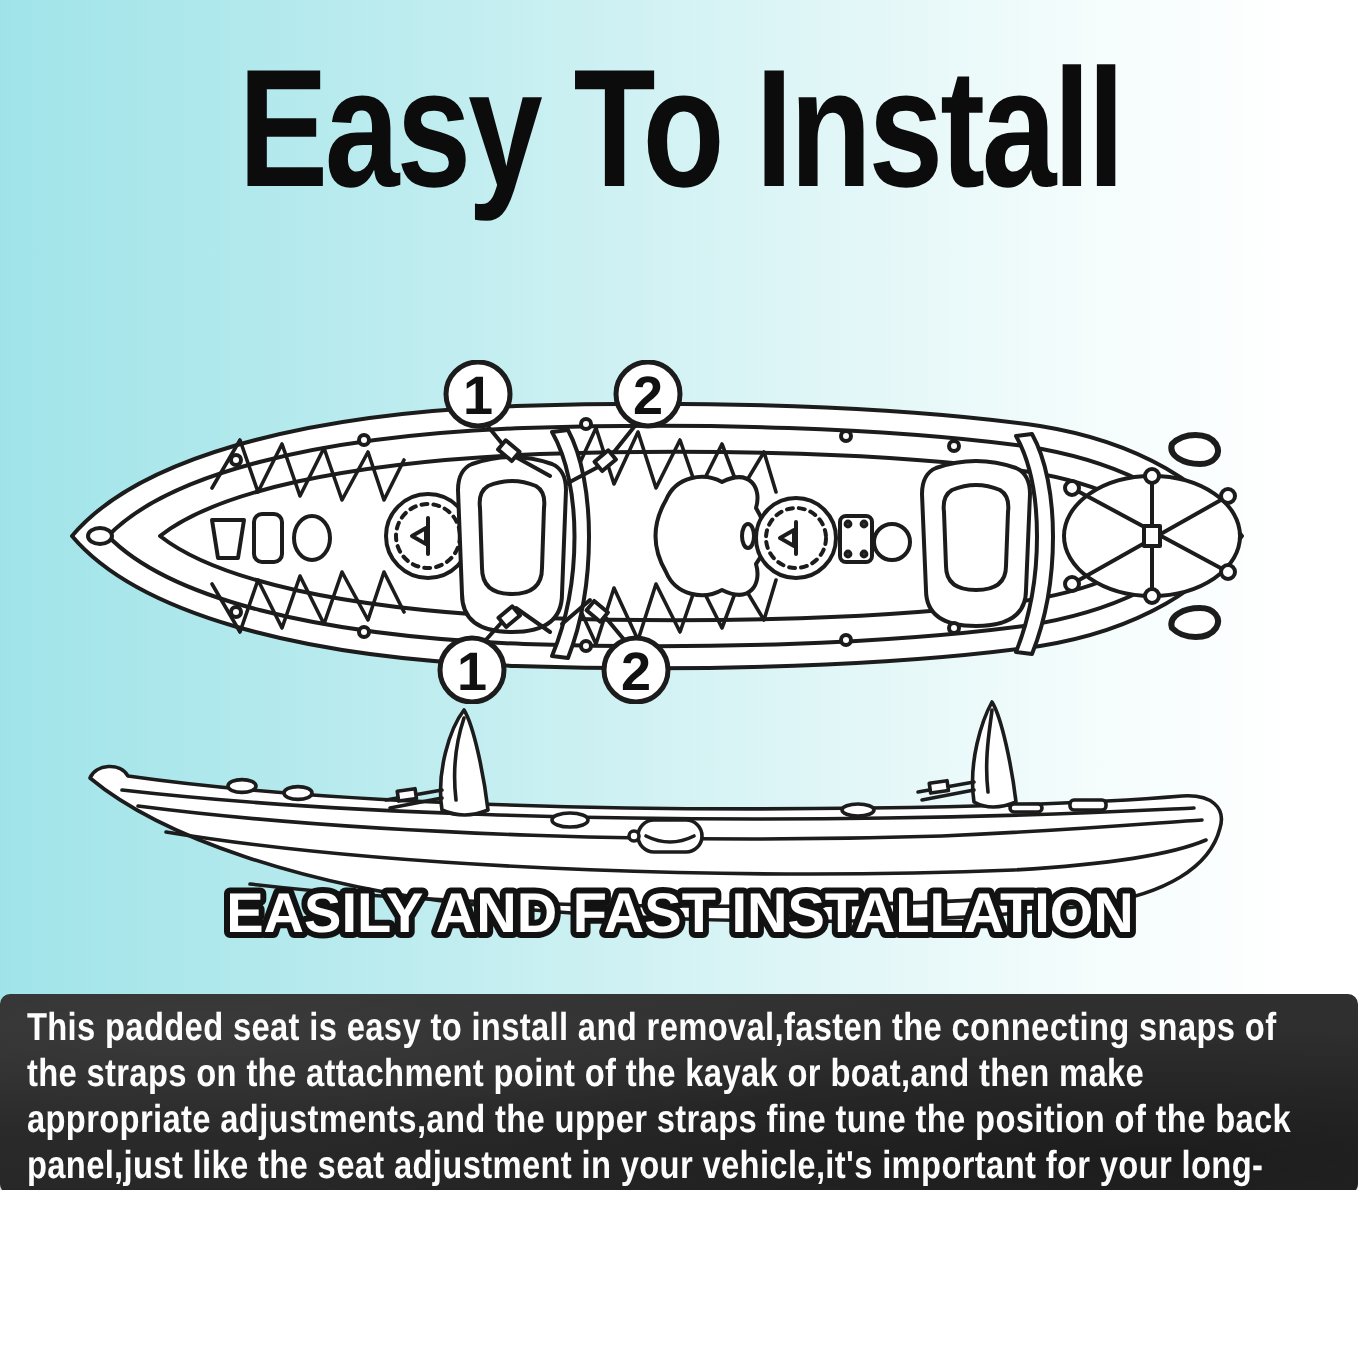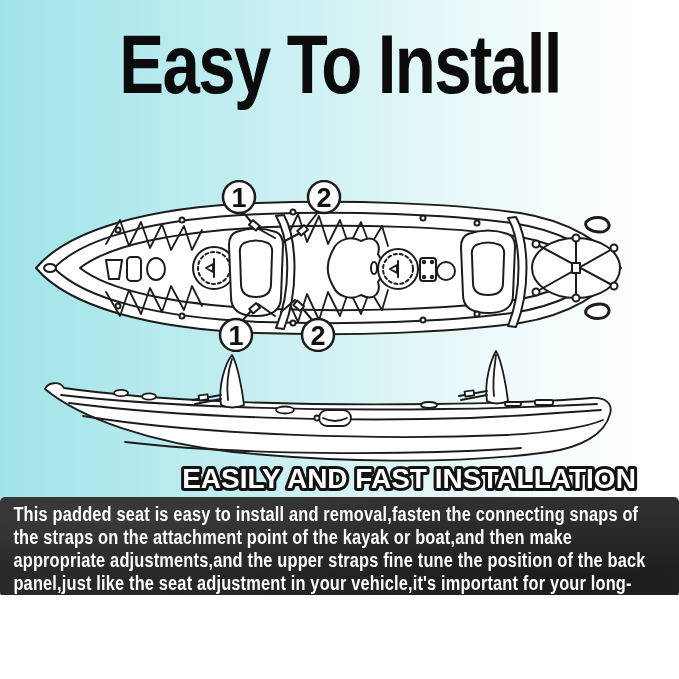--- a/index.html
+++ b/index.html
@@ -19,21 +19,21 @@
     font-size:84px;
     font-weight:700;
     letter-spacing:-2px;
     color:#0c0c0c;
     transform:scaleX(0.8);
     transform-origin:center;
     white-space:nowrap;
   }
   .topview{position:absolute;left:30px;top:180px;width:600px;height:172px;}
   .sideview{position:absolute;left:35px;top:348px;width:585px;height:115px;}
-  .heading{position:absolute;top:456px;left:0;right:0;display:flex;justify-content:flex-end;}
+  .heading{position:absolute;top:434px;left:0;right:0;display:flex;justify-content:center;}
   .desc{
     position:absolute;left:0;top:497px;width:679px;height:100px;
     background-image:
       radial-gradient(ellipse at 15% 20%, rgba(255,255,255,0.06), transparent 45%),
       radial-gradient(ellipse at 85% 80%, rgba(0,0,0,0.30), transparent 55%),
       linear-gradient(#303030,#272727);
     background-color:#2d2d2d;
     border-radius:5px;
     box-shadow:0 2px 0 rgba(210,220,222,0.8);
     font-weight:bold;

